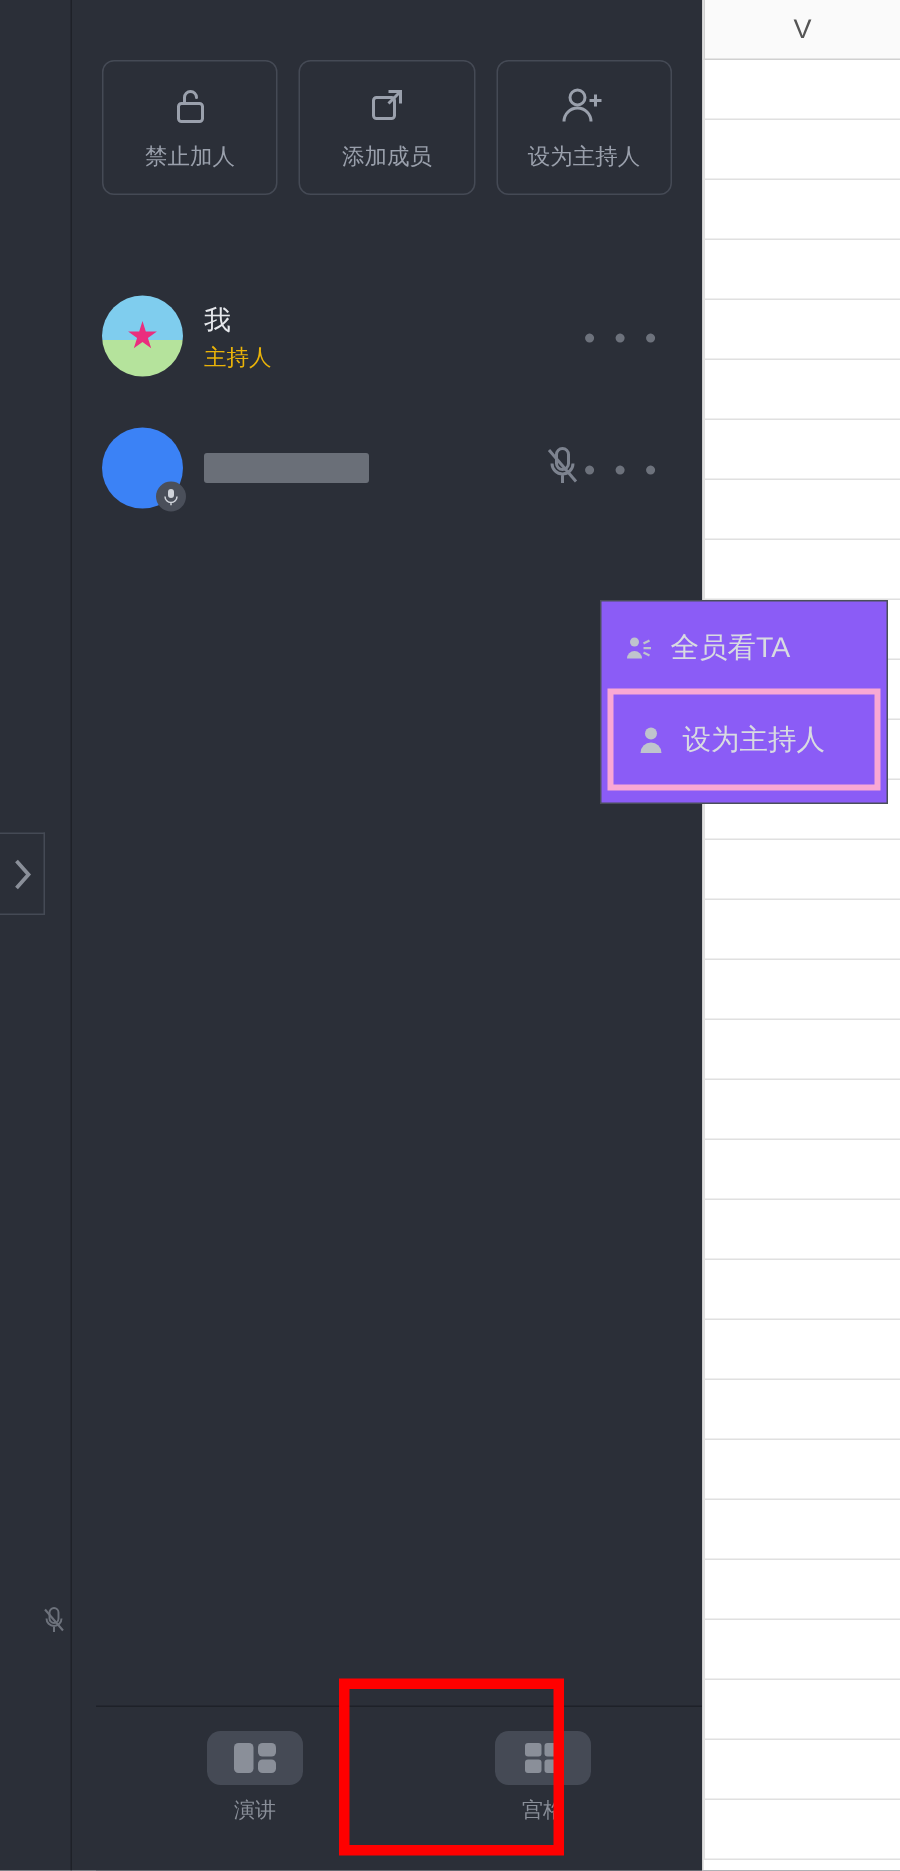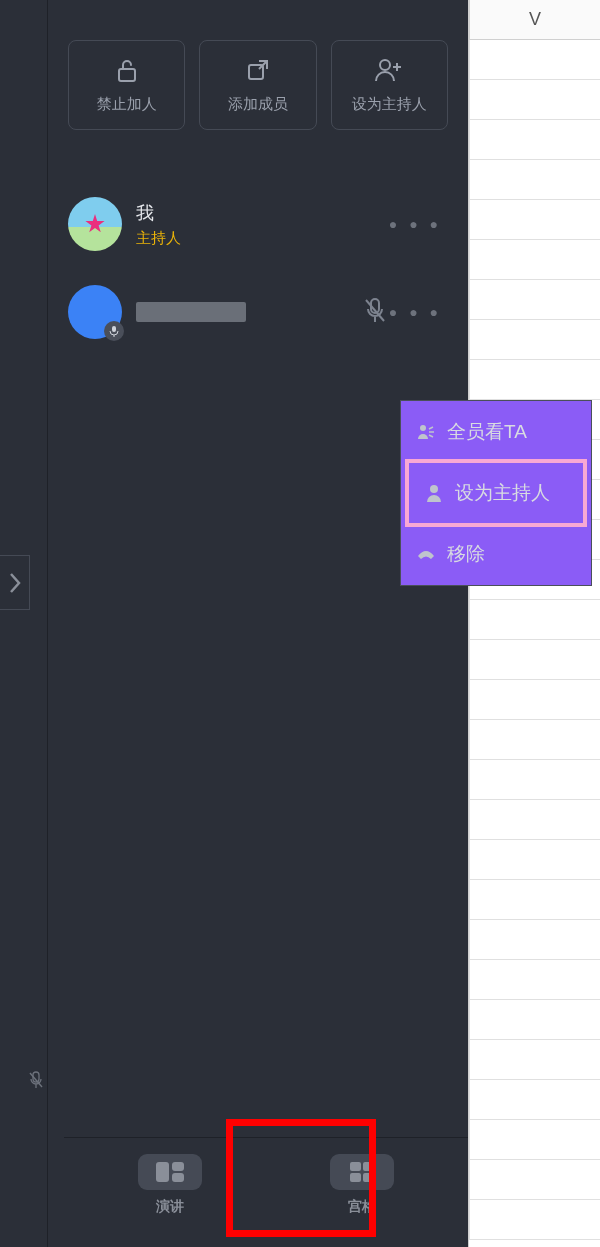--- a/index.html
+++ b/index.html
@@ -156,21 +156,20 @@
     .bottom-bar {
       position: absolute;
       left: 16px; right: 0; bottom: 0;
       height: 110px;
       border-top: 1px solid #1e2128;
       display: flex;
       align-items: center;
       justify-content: space-around;
       padding: 0 10px 16px 10px;
       background: #2b2f38;
-      font-weight: bold;
     }
     .bb-item {
       display:flex; flex-direction:column; align-items:center; gap:8px;
       color:#8a8f99; font-size:14px; cursor:pointer;
       width: 90px;
     }
     .bb-icon {
       width: 64px; height: 36px; border-radius: 9px;
       display:flex; align-items:center; justify-content:center;
       background: #454a55;
@@ -333,28 +332,20 @@
   </div>
   <div class="context-item highlight">
     <span class="ci-icon">
       <svg width="18" height="18" viewBox="0 0 18 18">
           <circle cx="9" cy="5" r="4" fill="#bfc4cd"></circle>
           <path d="M2 18a7 7 0 0 1 14 0z" fill="#bfc4cd"></path>
         </svg>
     </span>
     <span>设为主持人</span>
   </div>
-  <div class="context-item">
-    <span class="ci-icon">
-      <svg width="20" height="12" viewBox="0 0 20 12">
-          <path d="M2 8 Q10 -2 18 8 l-3 3 Q10 6 5 11 z" fill="#bfc4cd"></path>
-        </svg>
-    </span>
-    <span>移除</span>
-  </div>
 </div>
 
 <div class="sheet-col">
   <div class="sheet-header">
     <span>V</span>
   </div>
   <div class="sheet-cell"></div>
   <div class="sheet-cell"></div>
   <div class="sheet-cell"></div>
   <div class="sheet-cell"></div>

